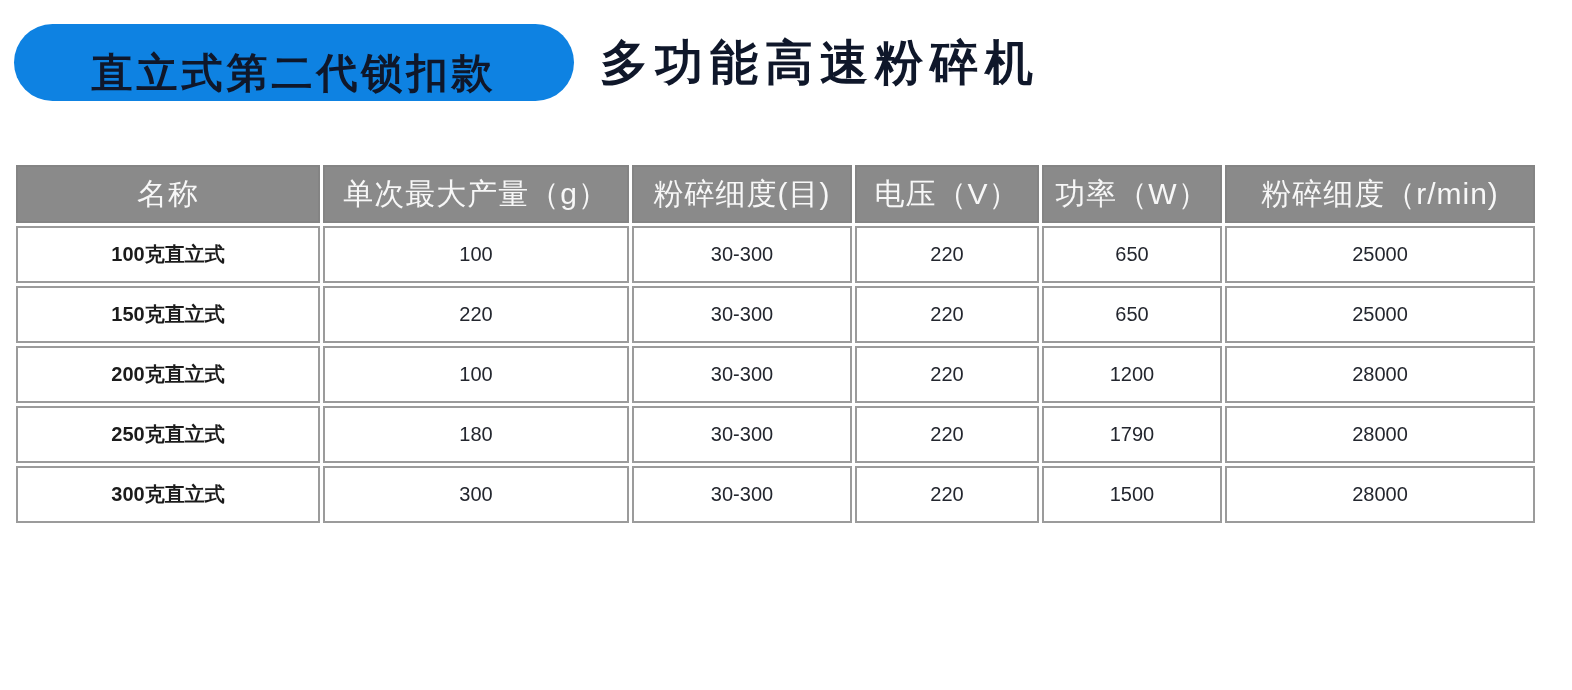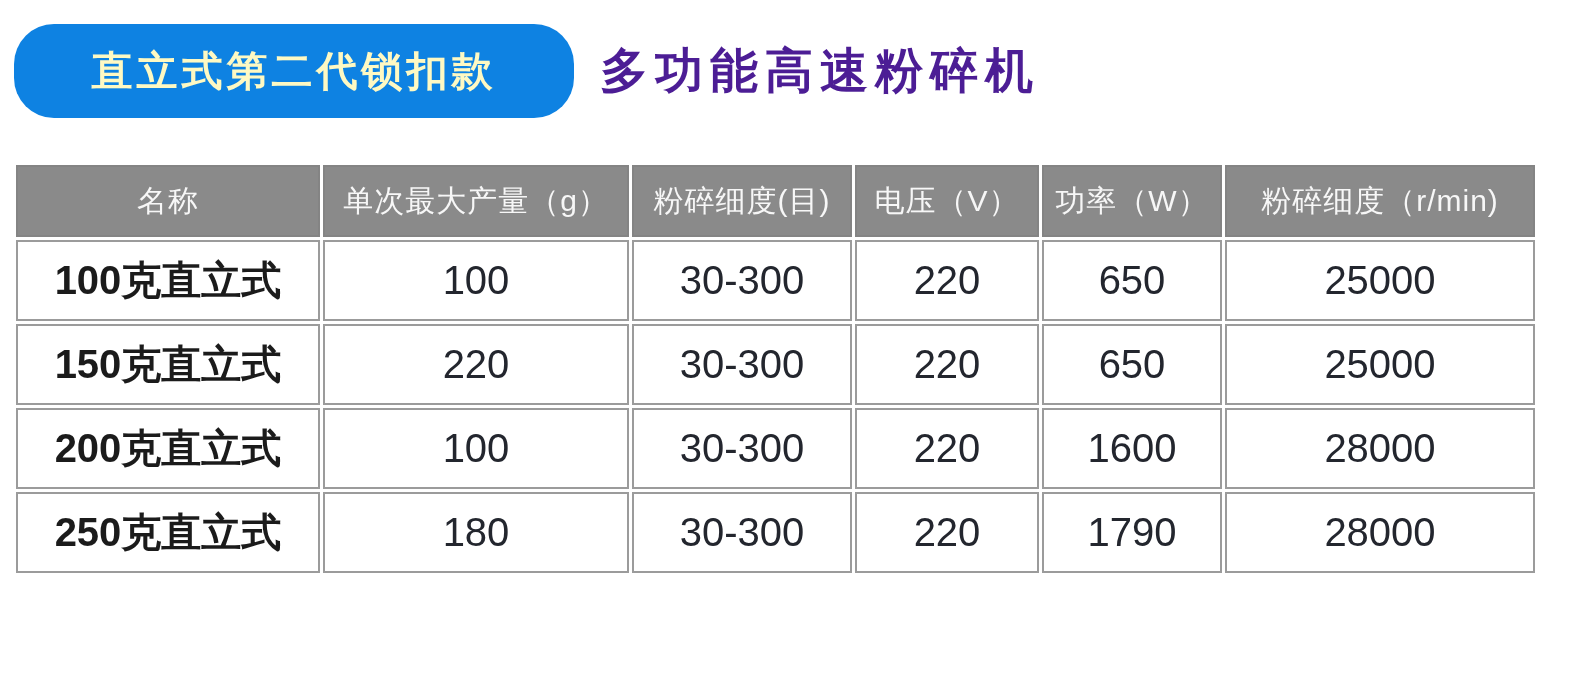--- a/index.html
+++ b/index.html
@@ -17,37 +17,37 @@
   }
   .header-area {
     position: absolute;
     top: 24px;
     left: 14px;
     display: flex;
     align-items: center;
   }
   .badge {
     background: var(--badge-blue, #0E82E2);
-    color: #fef9c3;
+    color: #0f172a;
     width: 560px;
-    height: 94px;
+    height: 77px;
     border-radius: 40px;
     display: flex;
-    align-items: center;
+    align-items: flex-end;
     justify-content: center;
     font-size: 41px;
     font-weight: bold;
     letter-spacing: 4px;
     box-sizing: border-box;
   }
   .title {
     margin-left: 26px;
     font-size: 48px;
     font-weight: bold;
-    color: #4c1d95;
+    color: #0f172a;
     letter-spacing: 7px;
     white-space: nowrap;
   }
   table.spec-table {
     position: absolute;
     top: 162px;
     left: 13px;
     width: 1524px;
     table-layout: fixed;
     border-collapse: separate;
@@ -55,32 +55,32 @@
   }
   table.spec-table th {
     background: var(--header-gray, #8A8A8A);
     border: 2px solid var(--header-border, #848484);
     color: #f7f7f7;
     font-size: 30px;
     font-weight: normal;
     letter-spacing: 1px;
     height: 54px;
     text-align: center;
-    padding: 7px;
+    padding: 0;
     white-space: nowrap;
     overflow: hidden;
   }
   table.spec-table td {
     background: #ffffff;
     border: 2px solid var(--border-gray, #9B9B9B);
     color: #23262e;
-    font-size: 40px;
+    font-size: 20px;
     height: 53px;
     text-align: center;
-    padding: 11px;
+    padding: 0;
     white-space: nowrap;
     overflow: hidden;
   }
   table.spec-table td.name-cell {
     font-weight: bold;
     color: #1b1b1b;
   }
   col.c-name   { width: 304px; }
   col.c-output { width: 306px; }
   col.c-mesh   { width: 220px; }
@@ -134,27 +134,35 @@
           <td>30-300</td>
           <td>220</td>
           <td>650</td>
           <td>25000</td>
         </tr>
         <tr>
           <td class="name-cell">200克直立式</td>
           <td>100</td>
           <td>30-300</td>
           <td>220</td>
-          <td>1600</td>
+          <td>1200</td>
           <td>28000</td>
         </tr>
         <tr>
           <td class="name-cell">250克直立式</td>
           <td>180</td>
           <td>30-300</td>
           <td>220</td>
           <td>1790</td>
           <td>28000</td>
         </tr>
+        <tr>
+          <td class="name-cell">300克直立式</td>
+          <td>300</td>
+          <td>30-300</td>
+          <td>220</td>
+          <td>1500</td>
+          <td>28000</td>
+        </tr>
       </tbody>
   </table>
 
 </div>
 
 </body></html>

